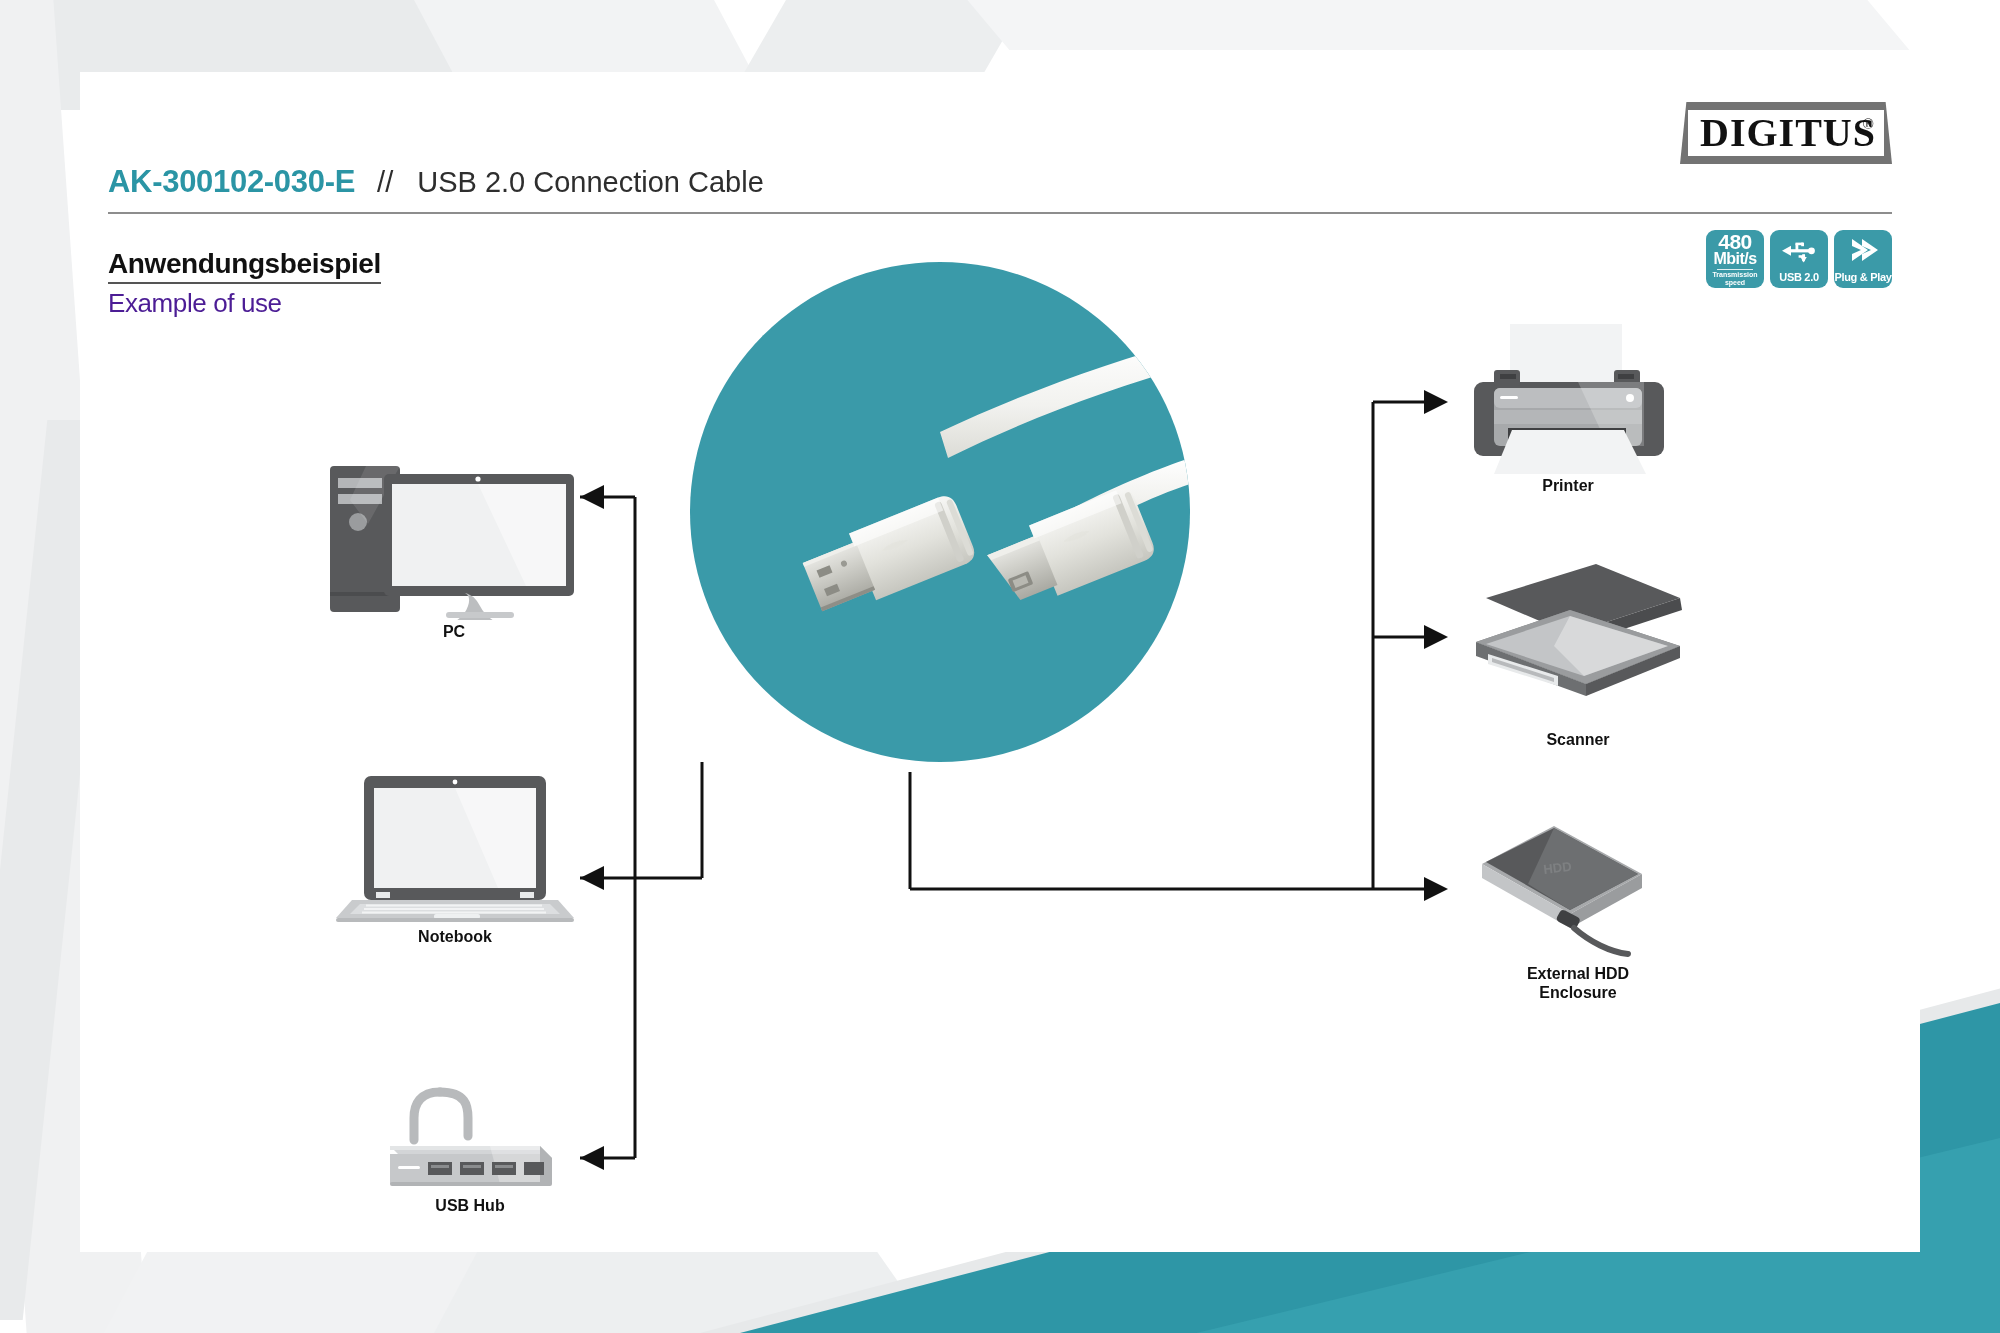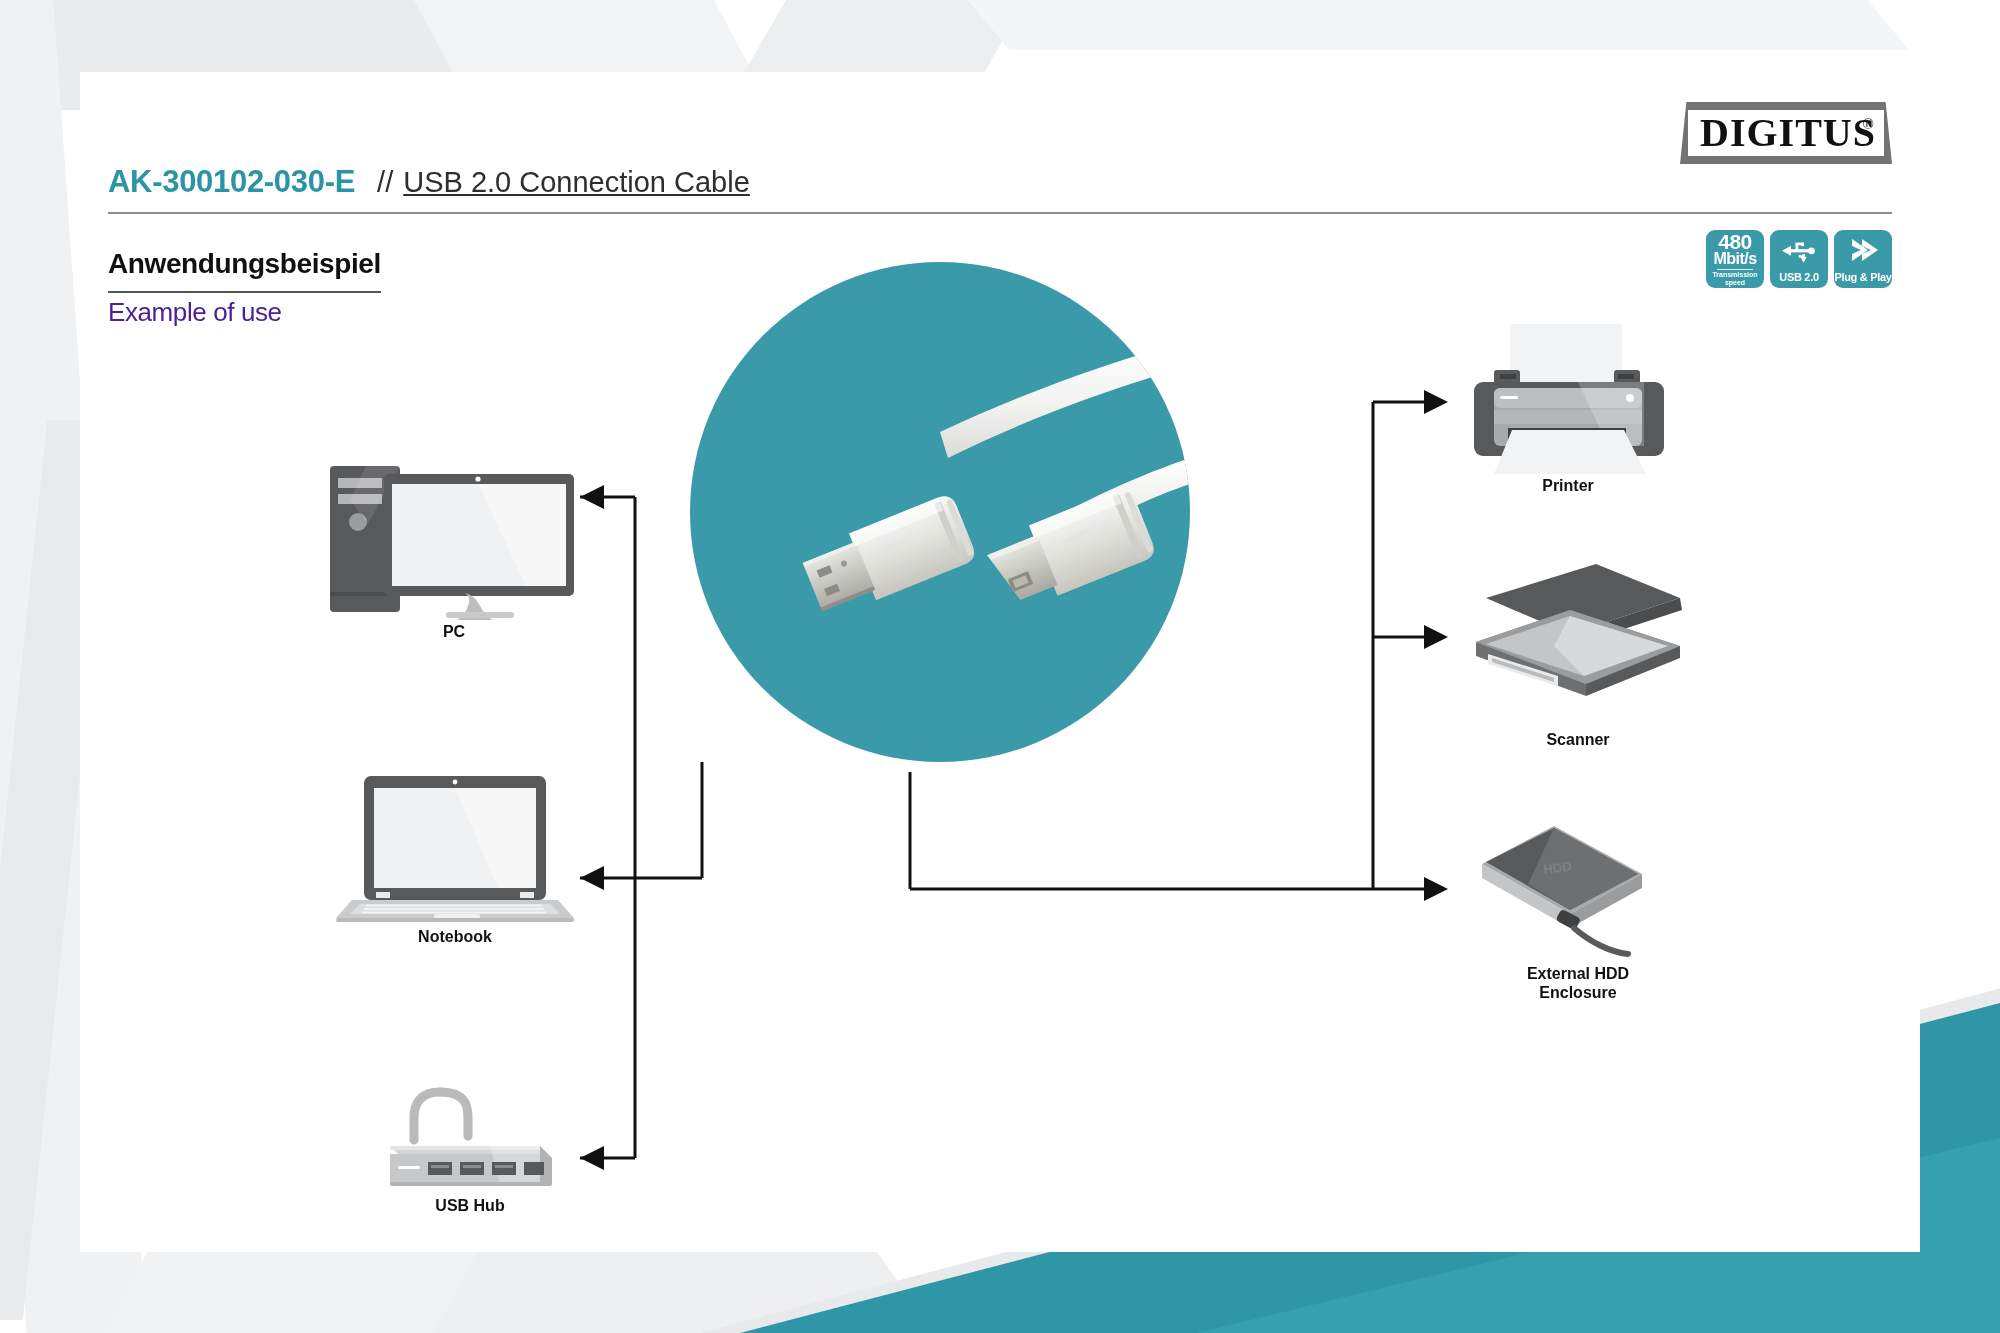--- a/index.html
+++ b/index.html
@@ -86,21 +86,21 @@
   .b-speed-num{font-size:21px;font-weight:bold;line-height:19px;letter-spacing:-0.5px;}
   .b-speed-unit{font-size:16px;font-weight:bold;line-height:16px;letter-spacing:-0.5px;}
   .b-divider{width:36px;height:1px;background:rgba(255,255,255,.85);margin:2px 0 1px;}
   .b-speed-sub{font-size:7px;font-weight:bold;line-height:8px;text-align:center;}
   .b-icon{flex:1;display:flex;align-items:center;justify-content:center;}
   .b-label{font-size:11px;font-weight:bold;padding-bottom:5px;letter-spacing:-0.3px;}
   
   .sec{position:absolute;left:28px;top:176px;}
   .sec-de{
     font-size:28px;font-weight:bold;color:#111;letter-spacing:-0.4px;
-    border-bottom:2px solid #555;display:inline-block;padding-bottom:11px;
+    border-bottom:2px solid #555;display:inline-block;padding-bottom:2px;
   }
   .sec-en{
     font-size:26px;font-weight:normal;color:#4c1d95;letter-spacing:-0.4px;margin-top:4px;
   }
   
   .diagram{position:absolute;left:0;top:0;width:1840px;height:1180px;}
   .hero-circle{
     position:absolute;left:610px;top:190px;width:500px;height:500px;
     border-radius:50%;background:#3a9aa9;overflow:hidden;
   }
@@ -133,21 +133,21 @@
   <div class="logo">
     <div class="logo-shape">
       <span class="logo-text">DIGITUS</span>
       <span class="logo-r">®</span>
     </div>
   </div>
 
   <div class="title-row">
     <span class="title-sku">AK-300102-030-E</span>
     <span class="title-sep">//</span>
-    <span class="title-sep" style="margin-left:10px;text-decoration:underline;">USB 2.0 Connection Cable</span>
+    <span class="title-sep" style="margin-left:24px;">USB 2.0 Connection Cable</span>
   </div>
   <div class="title-rule"></div>
 
   <div class="badges">
 
     <div class="badge">
       <div class="b-speed-num">480</div>
       <div class="b-speed-unit">Mbit/s</div>
       <div class="b-divider"></div>
       <div class="b-speed-sub">Transmission</div>

